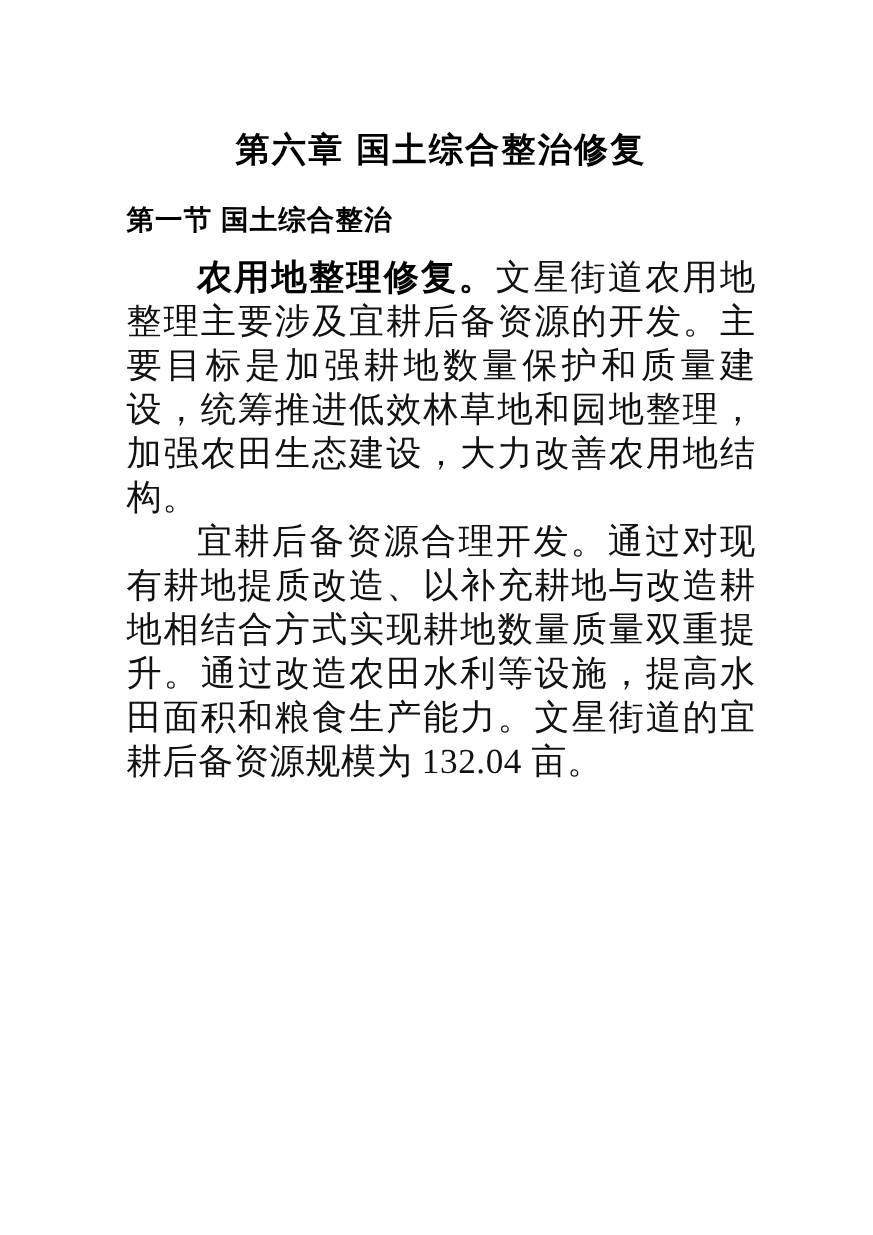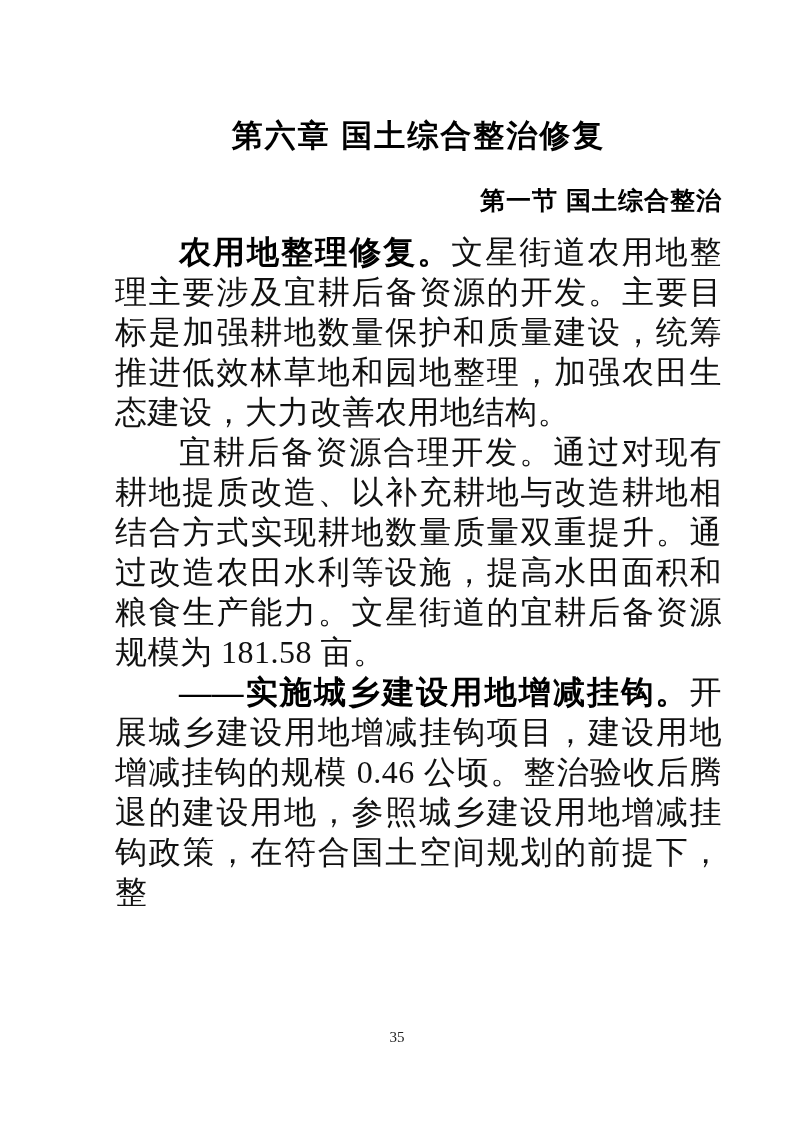--- a/index.html
+++ b/index.html
@@ -9,40 +9,40 @@
   }
   .page {
     position: relative;
     width: 794px;
     height: 1123px;
     margin: 0 auto;
     background: #ffffff;
     color: #111111;
     font-family: "Liberation Serif", serif;
     box-sizing: border-box;
-    padding: 118px 72px 0 115px;
+    padding: 118px 107px 0 115px;
     overflow: hidden;
   }
   .chapter-title {
     margin: 0;
     font-family: "Liberation Sans", sans-serif;
     font-weight: 700;
     font-size: 31px;
     line-height: 36px;
     text-align: center;
     letter-spacing: 2px;
     color: #000000;
   }
   .section-title {
     margin: 32px 0 18px 0;
     font-family: "Liberation Sans", sans-serif;
     font-weight: 600;
     font-size: 25px;
     line-height: 28px;
-    text-align: right;
+    text-align: left;
     letter-spacing: 1px;
     color: #000000;
   }
   .body-text p {
     margin: 0;
     font-size: 32px;
     line-height: 40px;
     letter-spacing: 0.5px;
     text-align: justify;
     text-indent: 2em;
@@ -70,22 +70,20 @@
 <div class="page">
 
   <h1 class="chapter-title">第六章 国土综合整治修复</h1>
 
   <h2 class="section-title">第一节 国土综合整治</h2>
 
   <div class="body-text">
 
     <p><b>农用地整理修复。</b><span>文星街道农用地整理主要涉及宜耕后备资源的开发。主要目标是加强耕地数量保护和质量建设，统筹推进低效林草地和园地整理，加强农田生态建设，大力改善农用地结构。</span></p>
 
-    <p><b></b><span>宜耕后备资源合理开发。通过对现有耕地提质改造、以补充耕地与改造耕地相结合方式实现耕地数量质量双重提升。通过改造农田水利等设施，提高水田面积和粮食生产能力。文星街道的宜耕后备资源规模为 181.58 亩。</span></p>
+    <p><b></b><span>宜耕后备资源合理开发。通过对现有耕地提质改造、以补充耕地与改造耕地相结合方式实现耕地数量质量双重提升。通过改造农田水利等设施，提高水田面积和粮食生产能力。文星街道的宜耕后备资源规模为 132.04 亩。</span></p>
 
 
-    <p><b>——实施城乡建设用地增减挂钩。</b><span>开展城乡建设用地增减挂钩项目，建设用地增减挂钩的规模 0.46 公顷。整治验收后腾退的建设用地，参照城乡建设用地增减挂钩政策，在符合国土空间规划的前提下，整</span></p>
 
   </div>
 
-  <div class="page-number">35</div>
 
 </div>
 
 </body></html>

